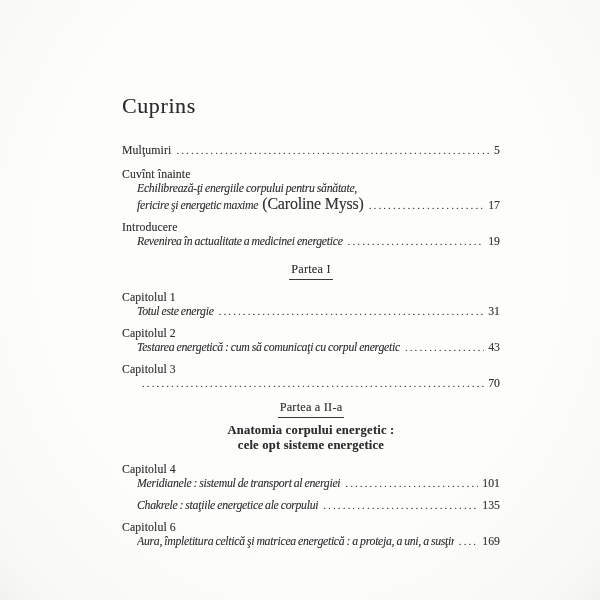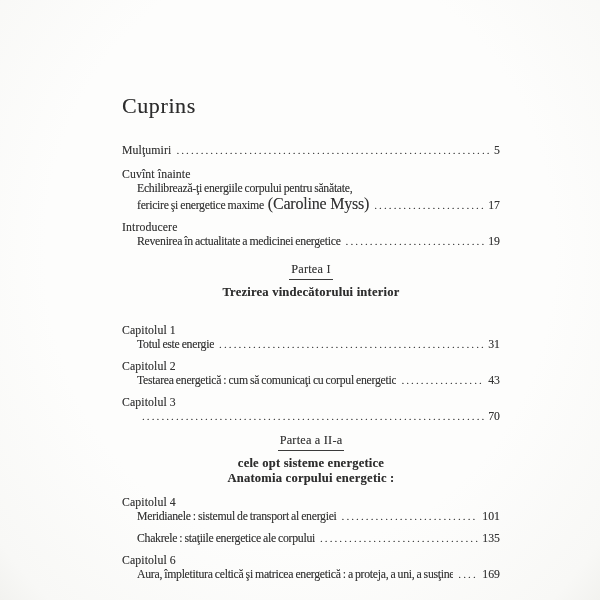--- a/index.html
+++ b/index.html
@@ -39,20 +39,21 @@
     top: 143px;
     left: 122px;
     width: 378px;
   }
   .lbl {
     font-size: 11.8px;
     line-height: 14px;
     letter-spacing: 0.1px;
   }
   .it {
+    font-style: italic;
     font-size: 11.8px;
     line-height: 14px;
     letter-spacing: -0.3px;
     word-spacing: -0.5px;
   }
   .rom {
     font-style: normal;
     font-size: 16px;
     line-height: 14px;
     letter-spacing: -0.2px;
@@ -90,21 +91,21 @@
     line-height: 14px;
     text-align: right;
   }
   .mb-a { margin-bottom: 10px; }
   .mb-b { margin-bottom: 7px; }
   .mb-c { margin-bottom: 12px; }
   .chapter { margin-bottom: 8px; }
   .part-block {
     text-align: center;
     margin-top: 3px;
-    margin-bottom: 23px;
+    margin-bottom: 10px;
   }
   .part-heading {
     line-height: 16px;
     margin-bottom: 5px;
   }
   .part-heading .underl {
     display: inline-block;
     font-size: 12.3px;
     letter-spacing: 0.2px;
     padding: 0 2px 2px 2px;
@@ -131,40 +132,39 @@
     <div class="row mb-a">
       <span class="lbl title-text">Mulţumiri</span>
       <span class="leader"></span>
       <span class="pg">5</span>
     </div>
 
     <div class="mb-b">
       <div class="lbl">Cuvînt înainte</div>
       <div class="it ind">Echilibrează-ţi energiile corpului pentru sănătate,</div>
       <div class="row ind">
-        <span class="title-text"><span class="it">fericire şi energetice maxime</span><span class="rom">(Caroline Myss)</span></span>
+        <span class="title-text"><span class="it">fericire şi energetic maxime</span><span class="rom">(Caroline Myss)</span></span>
         <span class="leader"></span>
         <span class="pg">17</span>
       </div>
     </div>
 
     <div class="mb-c">
       <div class="lbl">Introducere</div>
       <div class="row ind">
         <span class="it title-text">Revenirea în actualitate a medicinei energetice</span>
         <span class="leader"></span>
         <span class="pg">19</span>
       </div>
     </div>
 
     <div class="part-block">
       <div class="part-heading">
         <span class="underl">Partea I</span>
       </div>
-      <div class="part-sub">Trezirea vindecătorului interior</div>
     </div>
 
     <div class="chapter">
       <div class="lbl">Capitolul 1</div>
       <div class="row ind">
         <span class="it title-text">Totul este energie</span>
         <span class="leader"></span>
         <span class="pg">31</span>
       </div>
     </div>
@@ -183,22 +183,22 @@
       <div class="row ind">
         <span class="leader"></span>
         <span class="pg">70</span>
       </div>
     </div>
 
     <div class="part-block second">
       <div class="part-heading">
         <span class="underl">Partea a II-a</span>
       </div>
+      <div class="part-sub">Anatomia corpului energetic :</div>
       <div class="part-sub">cele opt sisteme energetice</div>
-      <div class="part-sub">Anatomia corpului energetic :</div>
     </div>
 
     <div class="chapter">
       <div class="lbl">Capitolul 4</div>
       <div class="row ind">
         <span class="it title-text">Meridianele : sistemul de transport al energiei</span>
         <span class="leader"></span>
         <span class="pg">101</span>
       </div>
     </div>

